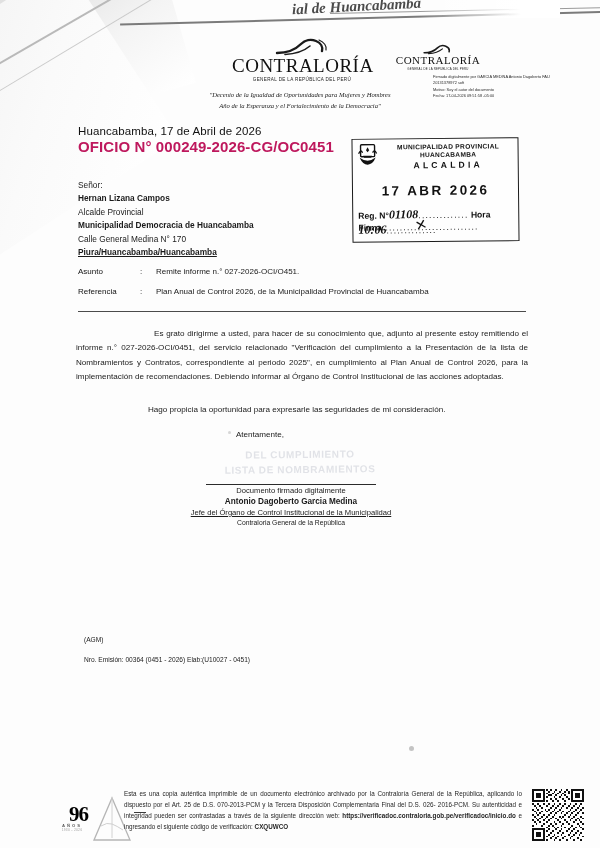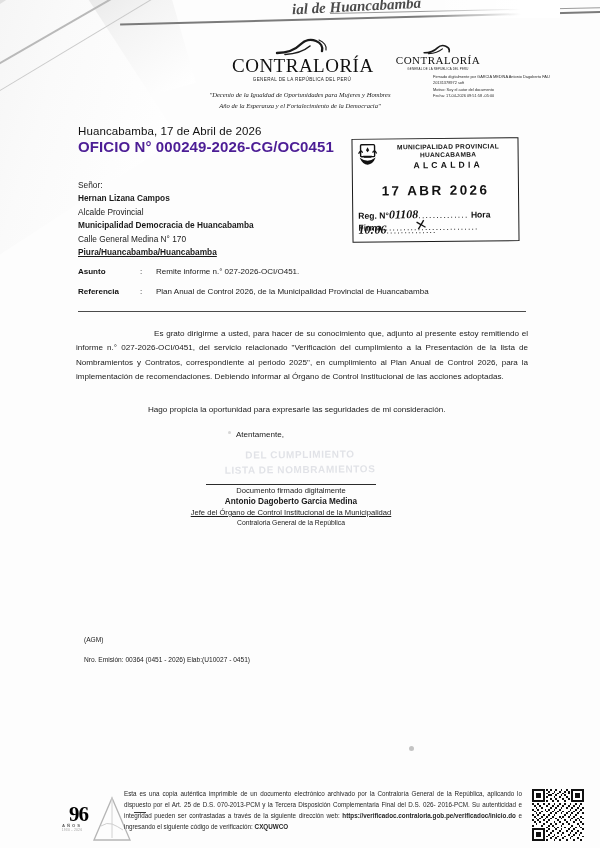--- a/index.html
+++ b/index.html
@@ -161,21 +161,21 @@
   .city-date {
     font-size: 11.5px;
     color: #111;
     letter-spacing: .1px;
   }
   .oficio-no {
     font-size: 15px;
     font-weight: bold;
     letter-spacing: .1px;
     margin-top: 1px;
-    color: #4c1d95;
+    color: #be185d;
   }
 
   .addressee { margin-top: 24px; font-size: 8.3px; line-height: 1.62; }
   .addressee .ln { white-space: nowrap; }
   .addressee .b { font-weight: bold; }
   .addressee .u { text-decoration: underline; font-weight: bold; }
 
   
   .stamp {
     position: absolute;
@@ -253,21 +253,21 @@
   }
 
   
   .meta {
     position: absolute;
     top: 267px; left: 78px;
     width: 460px;
     font-size: 8px;
   }
   .meta-row { display: flex; margin-bottom: 11px; }
-  .meta-label { width: 62px; font-weight: bold; color: #111; }
+  .meta-label { width: 62px; font-weight: normal; color: #111; }
   .meta-colon { width: 16px; }
   .meta-value { flex: 1; color: #1a1a1a; }
 
   .rule {
     position: absolute;
     top: 311px; left: 78px;
     width: 448px;
     height: 1.3px;
     background: #2b2b2b;
     opacity: .85;

